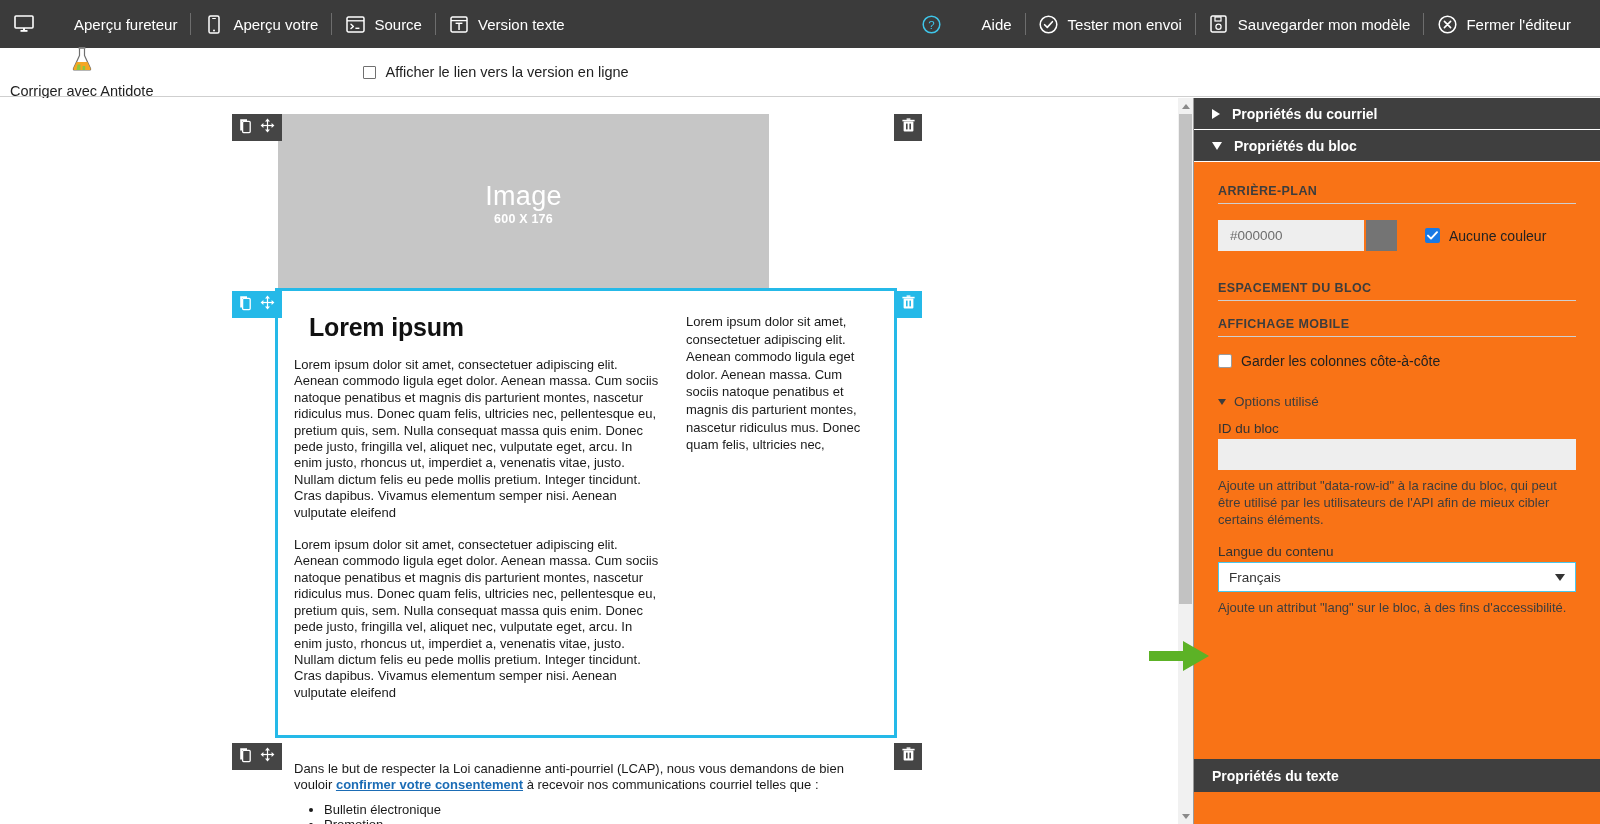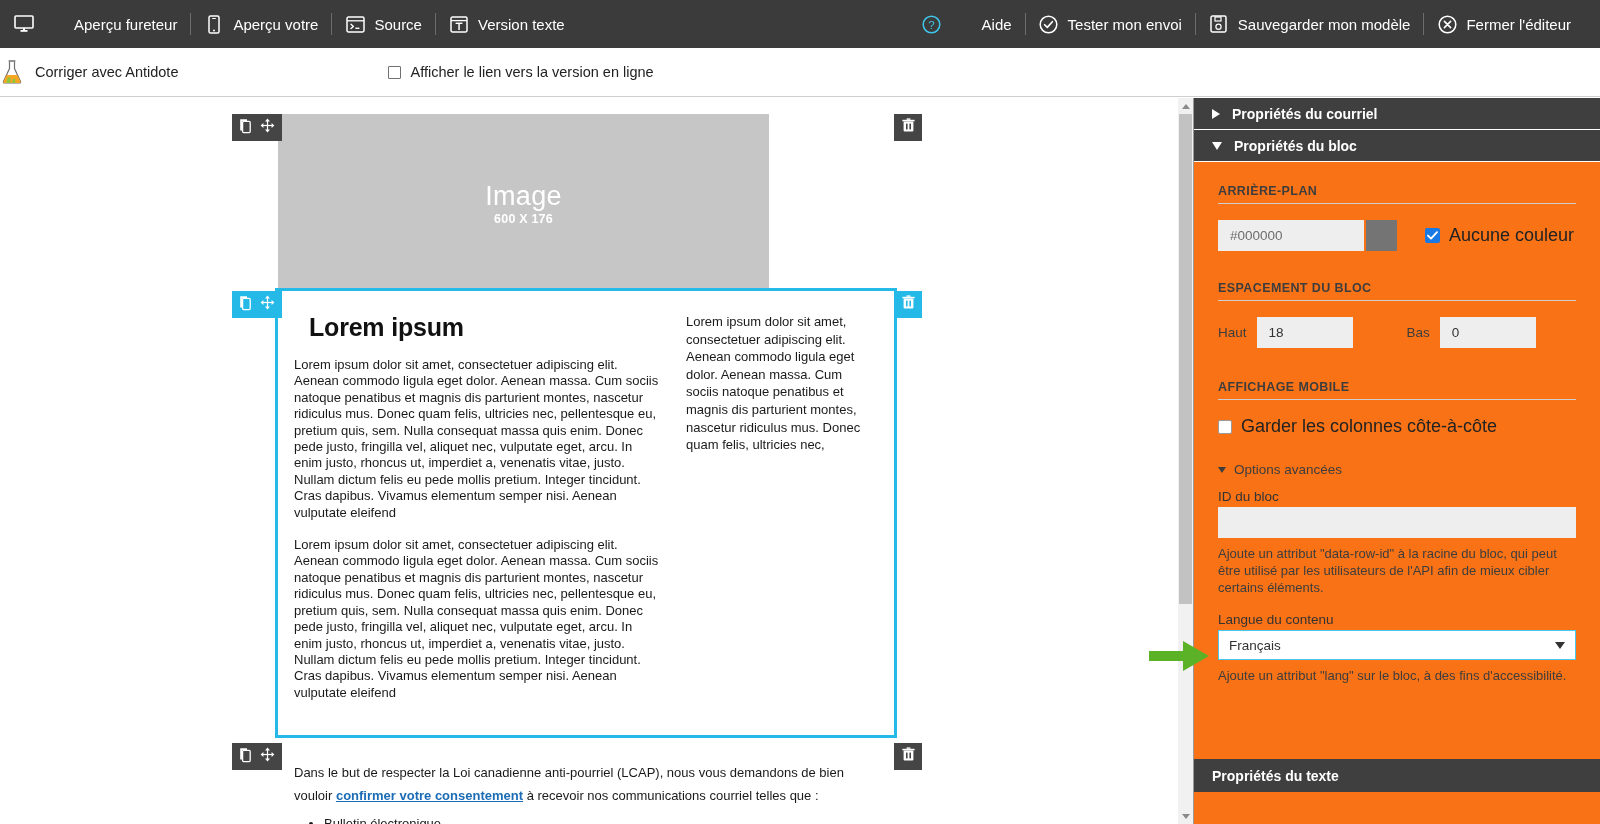--- a/index.html
+++ b/index.html
@@ -33,21 +33,21 @@
   .tb-ico svg { display: block; }
 
   
   .subbar {
     position: absolute; left: 0; top: 48px; width: 1600px; height: 49px;
     background: #fff; border-bottom: 1px solid #cfcfcf;
     display: flex; align-items: center;
   }
   .antidote {
     display: flex; align-items: center; gap: 11px;
-    cursor: pointer; font-size: 14.5px; color: #222;
+    padding-left: 10px; cursor: pointer; font-size: 14.5px; color: #222; flex-direction: column;
   }
   .flask { width: 24px; height: 26px; position: relative; }
   .online-link {
     display: flex; align-items: center; gap: 9px;
     margin-left: 210px; font-size: 14.5px; color: #222; cursor: pointer;
   }
   .cbox {
     width: 13px; height: 13px; border: 1px solid #707070;
     background: #fff; border-radius: 1px; flex: none;
   }
@@ -90,21 +90,21 @@
   
   .cols { display: flex; background: #fff; }
   .col-a { width: 400px; padding: 22px 16px 18px 16px; }
   .col-b { width: 216px; padding: 22px 22px 18px 8px; }
   .lorem-h { font-size: 25px; font-weight: 700; color: #111; margin: 0 0 15px 15px; letter-spacing: -.2px;}
   .p-main { font-size: 13px; line-height: 16.4px; color: #1a1a1a; margin: 0 0 16px 0; }
   .p-side { font-size: 13px; line-height: 17.6px; color: #1a1a1a; margin: 0; }
 
   
   .consent { background: #fff; padding: 18px 16px 4px 16px; width: 616px; }
-  .consent p { font-size: 13px; line-height: 23px; color: #1a1a1a; margin: 0 0 10px 0; }
+  .consent p { font-size: 13px; line-height: 16px; color: #1a1a1a; margin: 0 0 10px 0; }
   .lnk { color: #1b6cb5; font-weight: 700; text-decoration: underline; }
   .consent ul { margin: 4px 0 14px 0; padding-left: 30px; }
   .consent li { font-size: 13px; line-height: 14.6px; color: #1a1a1a; margin-bottom: 0px; }
   .tri-up { width: 0; height: 0; border-left: 4px solid transparent; border-right: 4px solid transparent; border-bottom: 5px solid #8a8a8a; }
   .tri-dn { width: 0; height: 0; border-left: 4px solid transparent; border-right: 4px solid transparent; border-top: 5px solid #8a8a8a; }
 
   
   .panel {
     position: absolute; left: 1193px; top: 98px; width: 407px; height: 726px;
     background: #f97316; border-left: 1px solid #9a9a9a; overflow: hidden;
@@ -129,21 +129,21 @@
   .txtinput {
     height: 31px; background: #eeeeee; border: none; color: #6d6d6d;
     font-size: 13.5px; padding: 0 12px; display: flex; align-items: center;
   }
   .swatch { width: 31px; height: 31px; background: #747474; margin-left: 2px; }
   .cb-checked {
     width: 15px; height: 15px; background: #1879e4; border-radius: 2px;
     display: flex; align-items: center; justify-content: center; flex: none;
   }
   .cb-plain { width: 14px; height: 14px; border: 1px solid #9b9b9b; background: #fff; border-radius: 2px; flex: none; }
-  .cb-label { font-size: 18px; color: #222; margin-left: 9px; }
+  .cb-label { font-size: 14px; color: #222; margin-left: 9px; }
 
   .lbl-small { font-size: 13.5px; color: #3d3d3d; }
   .adv-toggle { display: flex; align-items: center; gap: 8px; font-size: 13.5px; color: #3d3d3d; cursor: pointer; }
   .adv-toggle .tri-d2 { width: 0; height: 0; border-left: 4px solid transparent; border-right: 4px solid transparent; border-top: 6px solid #3d3d3d; }
   .field-label { font-size: 13.5px; color: #333; margin-bottom: 3px; }
   .blank-input { width: 100%; height: 31px; background: #eeeeee; border: none; }
   .helper { font-size: 13px; line-height: 17px; color: #3d3d3d; margin: 7px 0 0 0; }
 
   .select {
     width: 100%; height: 30px; background: #fff; border: 1px solid #49c8ee;
@@ -456,37 +456,31 @@
             <svg width="11" height="9" viewBox="0 0 11 9">
                 <path d="M1 4.6 L4 7.6 L10 1.2" fill="none" stroke="#fff" stroke-width="1.9" stroke-linecap="round" stroke-linejoin="round"></path>
               </svg>
           </span>
           <span class="cb-label">Aucune couleur</span>
         </div>
       </div>
 
       <div class="sec-title">ESPACEMENT DU BLOC</div>
       <div class="rule"></div>
-      <div class="row" style="margin-bottom:32px;">
-        <span class="lbl-small">Haut</span>
-        <div class="txtinput" style="width:96px;margin-left:10px;color:#333;">18</div>
-        <span class="lbl-small" style="margin-left:54px;">Bas</span>
-        <div class="txtinput" style="width:96px;margin-left:10px;color:#333;">0</div>
-      </div>
 
       <div class="sec-title">AFFICHAGE MOBILE</div>
       <div class="rule"></div>
       <div class="row" style="margin-bottom:25px;">
         <span class="cb-plain"></span>
         <span class="cb-label">Garder les colonnes côte-à-côte</span>
       </div>
 
       <div class="adv-toggle" style="margin-bottom:12px;">
         <span class="tri-d2"></span>
-        <span>Options avancées</span>
+        <span>Options utilisé</span>
       </div>
 
       <div class="field-label">ID du bloc</div>
       <div class="blank-input"></div>
       <p class="helper" style="margin-bottom:16px;">Ajoute un attribut "data-row-id" à la racine du bloc, qui peut être utilisé par les utilisateurs de l'API afin de mieux cibler certains éléments.</p>
 
       <div class="field-label">Langue du contenu</div>
       <div class="select">
         <span>Français</span>
         <span class="cv"></span>

